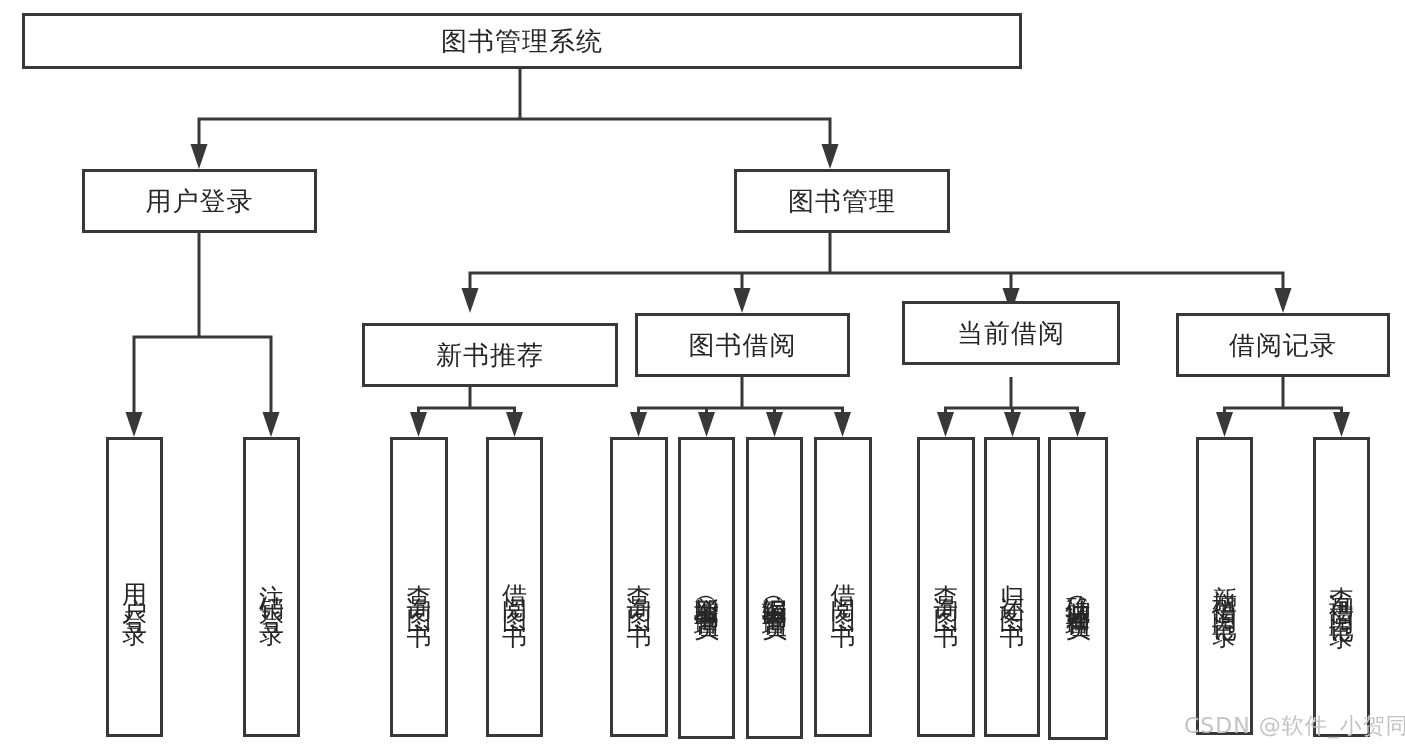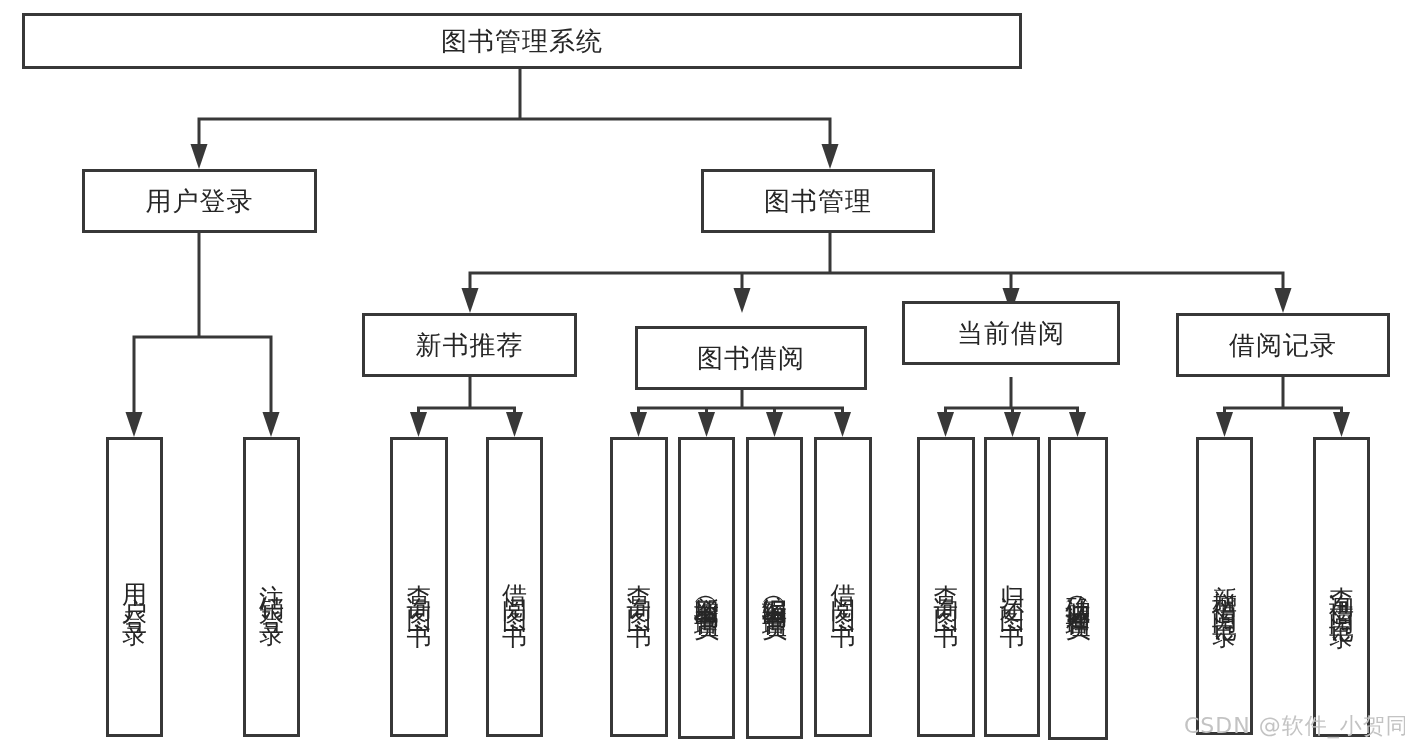--- a/index.html
+++ b/index.html
@@ -65,24 +65,24 @@
       <polygon points="1004,412 1021,412 1012.5,437"></polygon>
       <polygon points="1069,412 1086,412 1077.5,437"></polygon>
       <polygon points="1216,412 1233,412 1224.5,437"></polygon>
       <polygon points="1333,412 1350,412 1341.5,437"></polygon>
     </g>
   </svg>
 
   <div class="box hbox" style="left:22px;top:13px;width:1000px;height:56px">图书管理系统</div>
 
   <div class="box hbox" style="left:82px;top:169px;width:235px;height:64px">用户登录</div>
-  <div class="box hbox" style="left:701px;top:169px;width:234px;height:64px">图书管理</div>
+  <div class="box hbox" style="left:734px;top:169px;width:216px;height:64px">图书管理</div>
 
-  <div class="box hbox" style="left:362px;top:313px;width:215px;height:64px">新书推荐</div>
-  <div class="box hbox" style="left:635px;top:326px;width:232px;height:64px">图书借阅</div>
+  <div class="box hbox" style="left:362px;top:323px;width:256px;height:64px">新书推荐</div>
+  <div class="box hbox" style="left:635px;top:313px;width:215px;height:64px">图书借阅</div>
   <div class="box hbox" style="left:902px;top:301px;width:218px;height:64px">当前借阅</div>
   <div class="box hbox" style="left:1176px;top:313px;width:214px;height:64px">借阅记录</div>
 
   <div class="box vbox" style="left:106px;top:437px;width:57px;height:300px">用户登录</div>
   <div class="box vbox" style="left:243px;top:437px;width:57px;height:300px">注销登录</div>
 
   <div class="box vbox" style="left:390px;top:437px;width:58px;height:300px">查询图书</div>
   <div class="box vbox" style="left:486px;top:437px;width:57px;height:300px">借阅图书</div>
 
   <div class="box vbox" style="left:610px;top:437px;width:58px;height:300px">查询图书</div>

